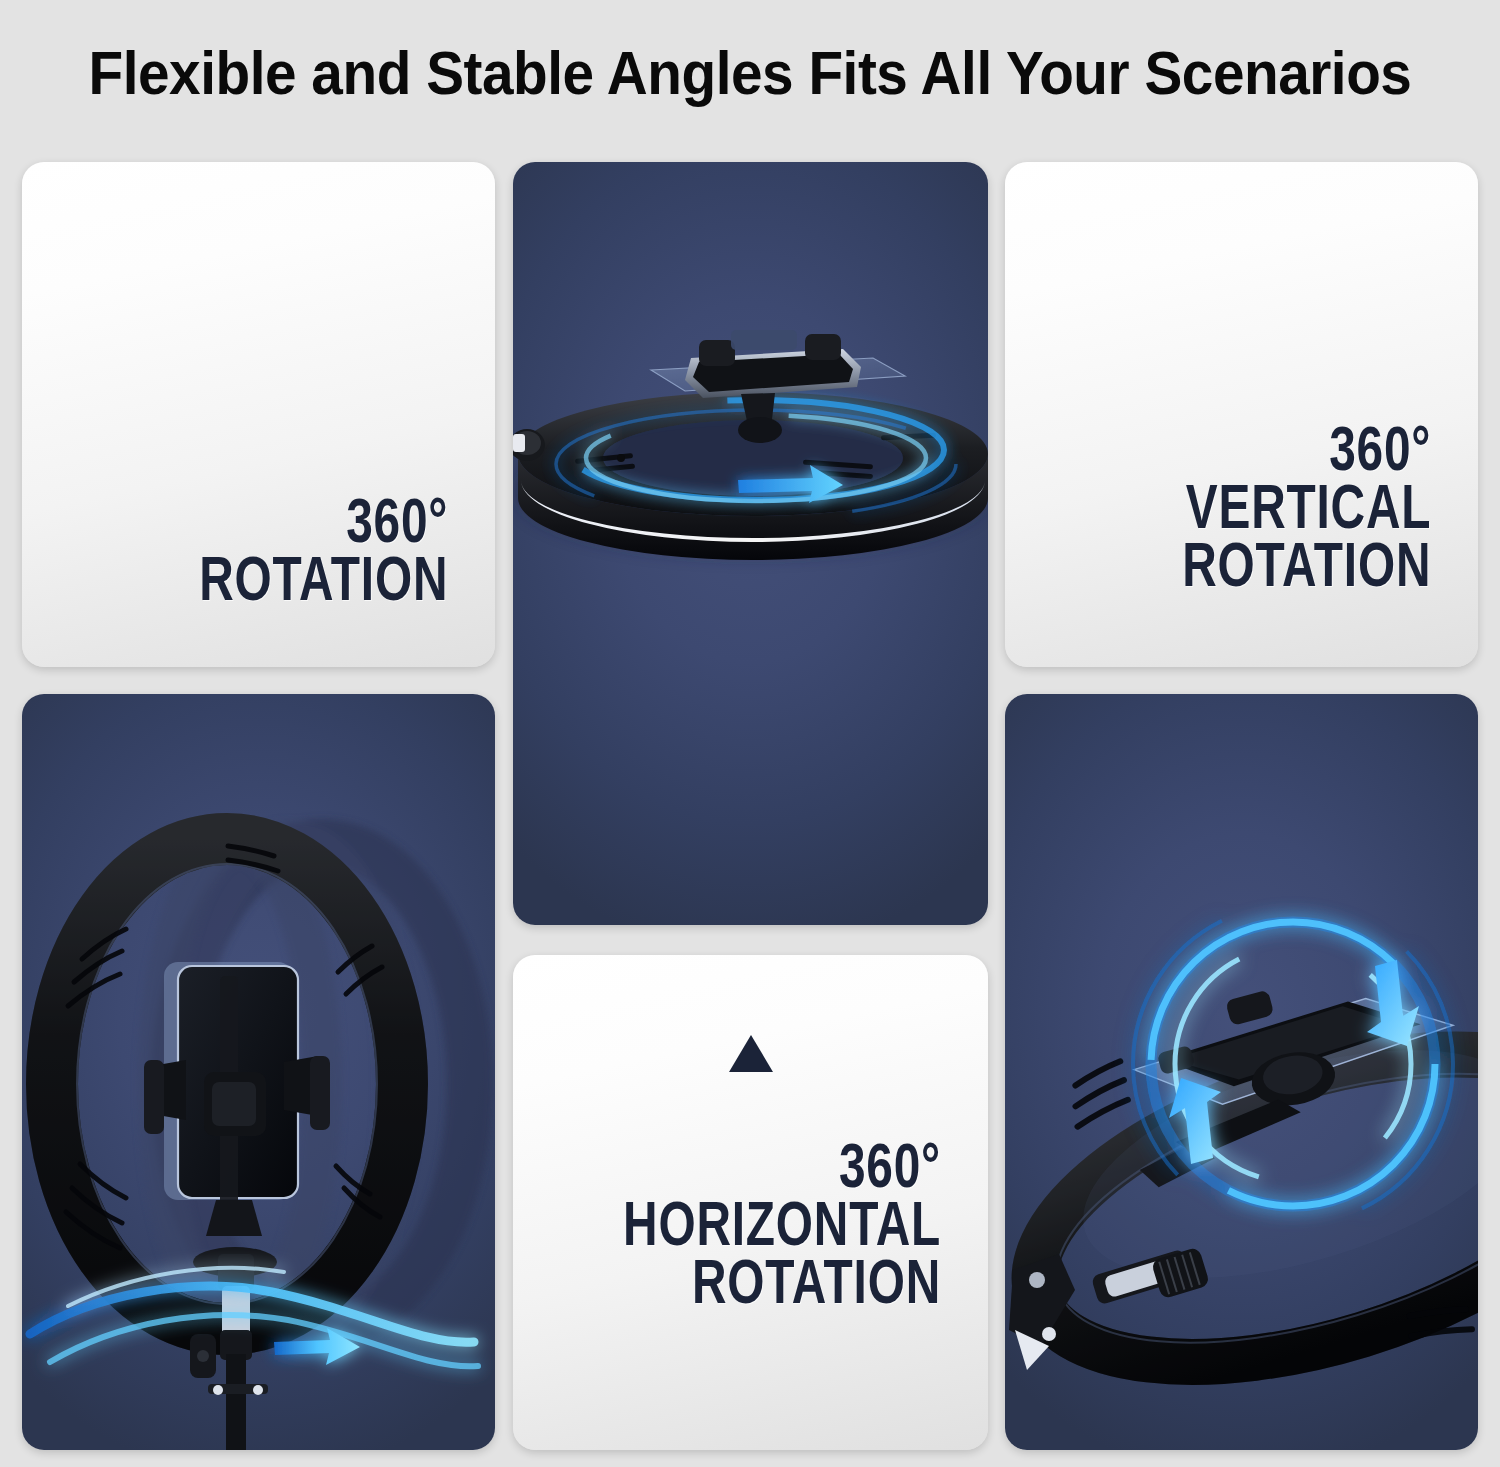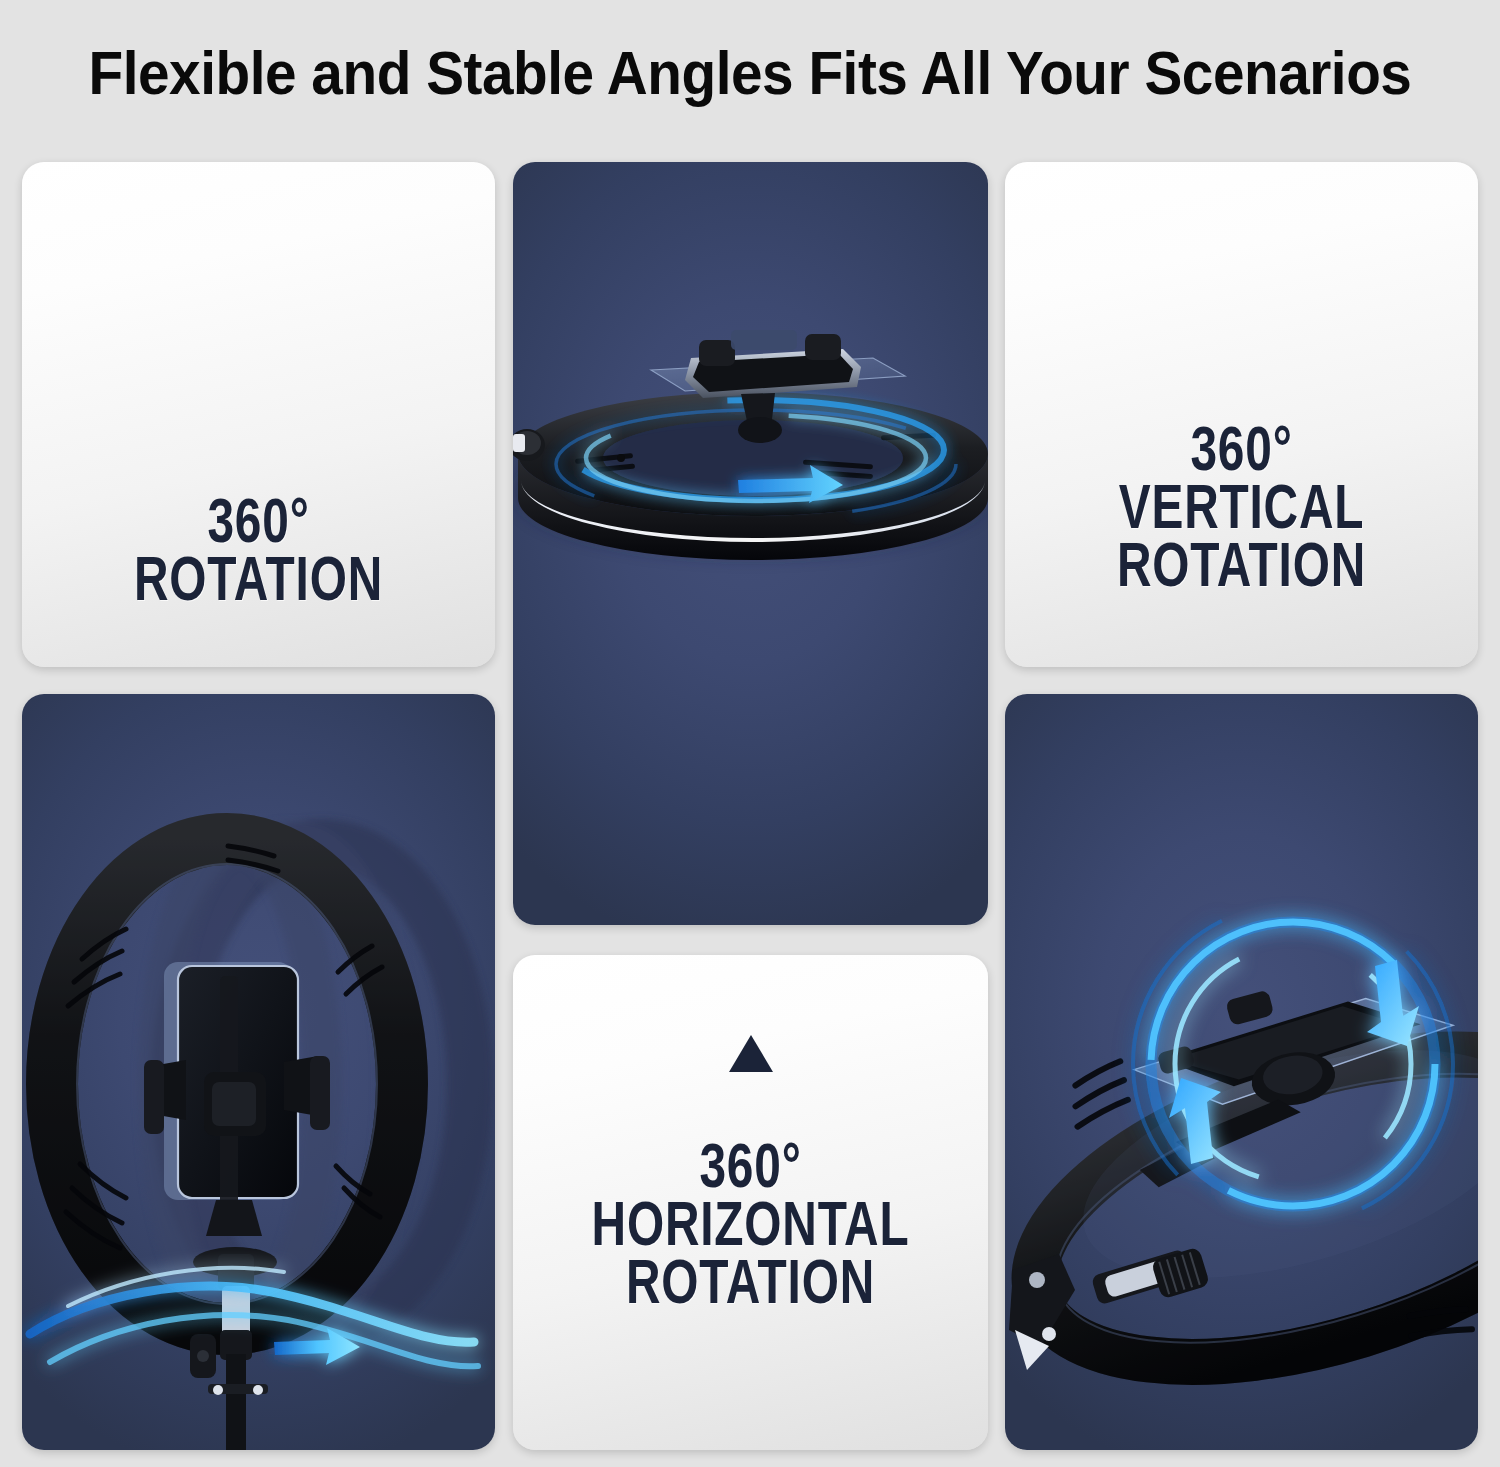--- a/index.html
+++ b/index.html
@@ -52,26 +52,27 @@
   #p-tr { left: 1005px; top: 162px;  width: 473px; height: 505px; }
   #p-bl { left: 22px;   top: 694px;  width: 473px; height: 756px; }
   #p-bc { left: 513px;  top: 955px;  width: 475px; height: 495px; }
   #p-br { left: 1005px; top: 694px;  width: 473px; height: 756px; }
 
   
   .textblock {
     position: absolute;
     left: 0;
     width: 100%;
-    text-align: center;
+    text-align: right;
     color: #1b2338;
     font-family: "Liberation Sans", sans-serif;
     font-weight: bold;
     line-height: 0.92;
     text-shadow: 1px 1px 0 rgba(255,255,255,0.75);
+    padding-left: 10px;
   }
   .textblock .ln {
     display: block;
     transform: scaleX(0.76);
     letter-spacing: 1px;
   }
   .tb-1 { top: 330px; font-size: 63px; }
   .tb-2 { top: 258px; font-size: 63px; }
 
   .arrow {

